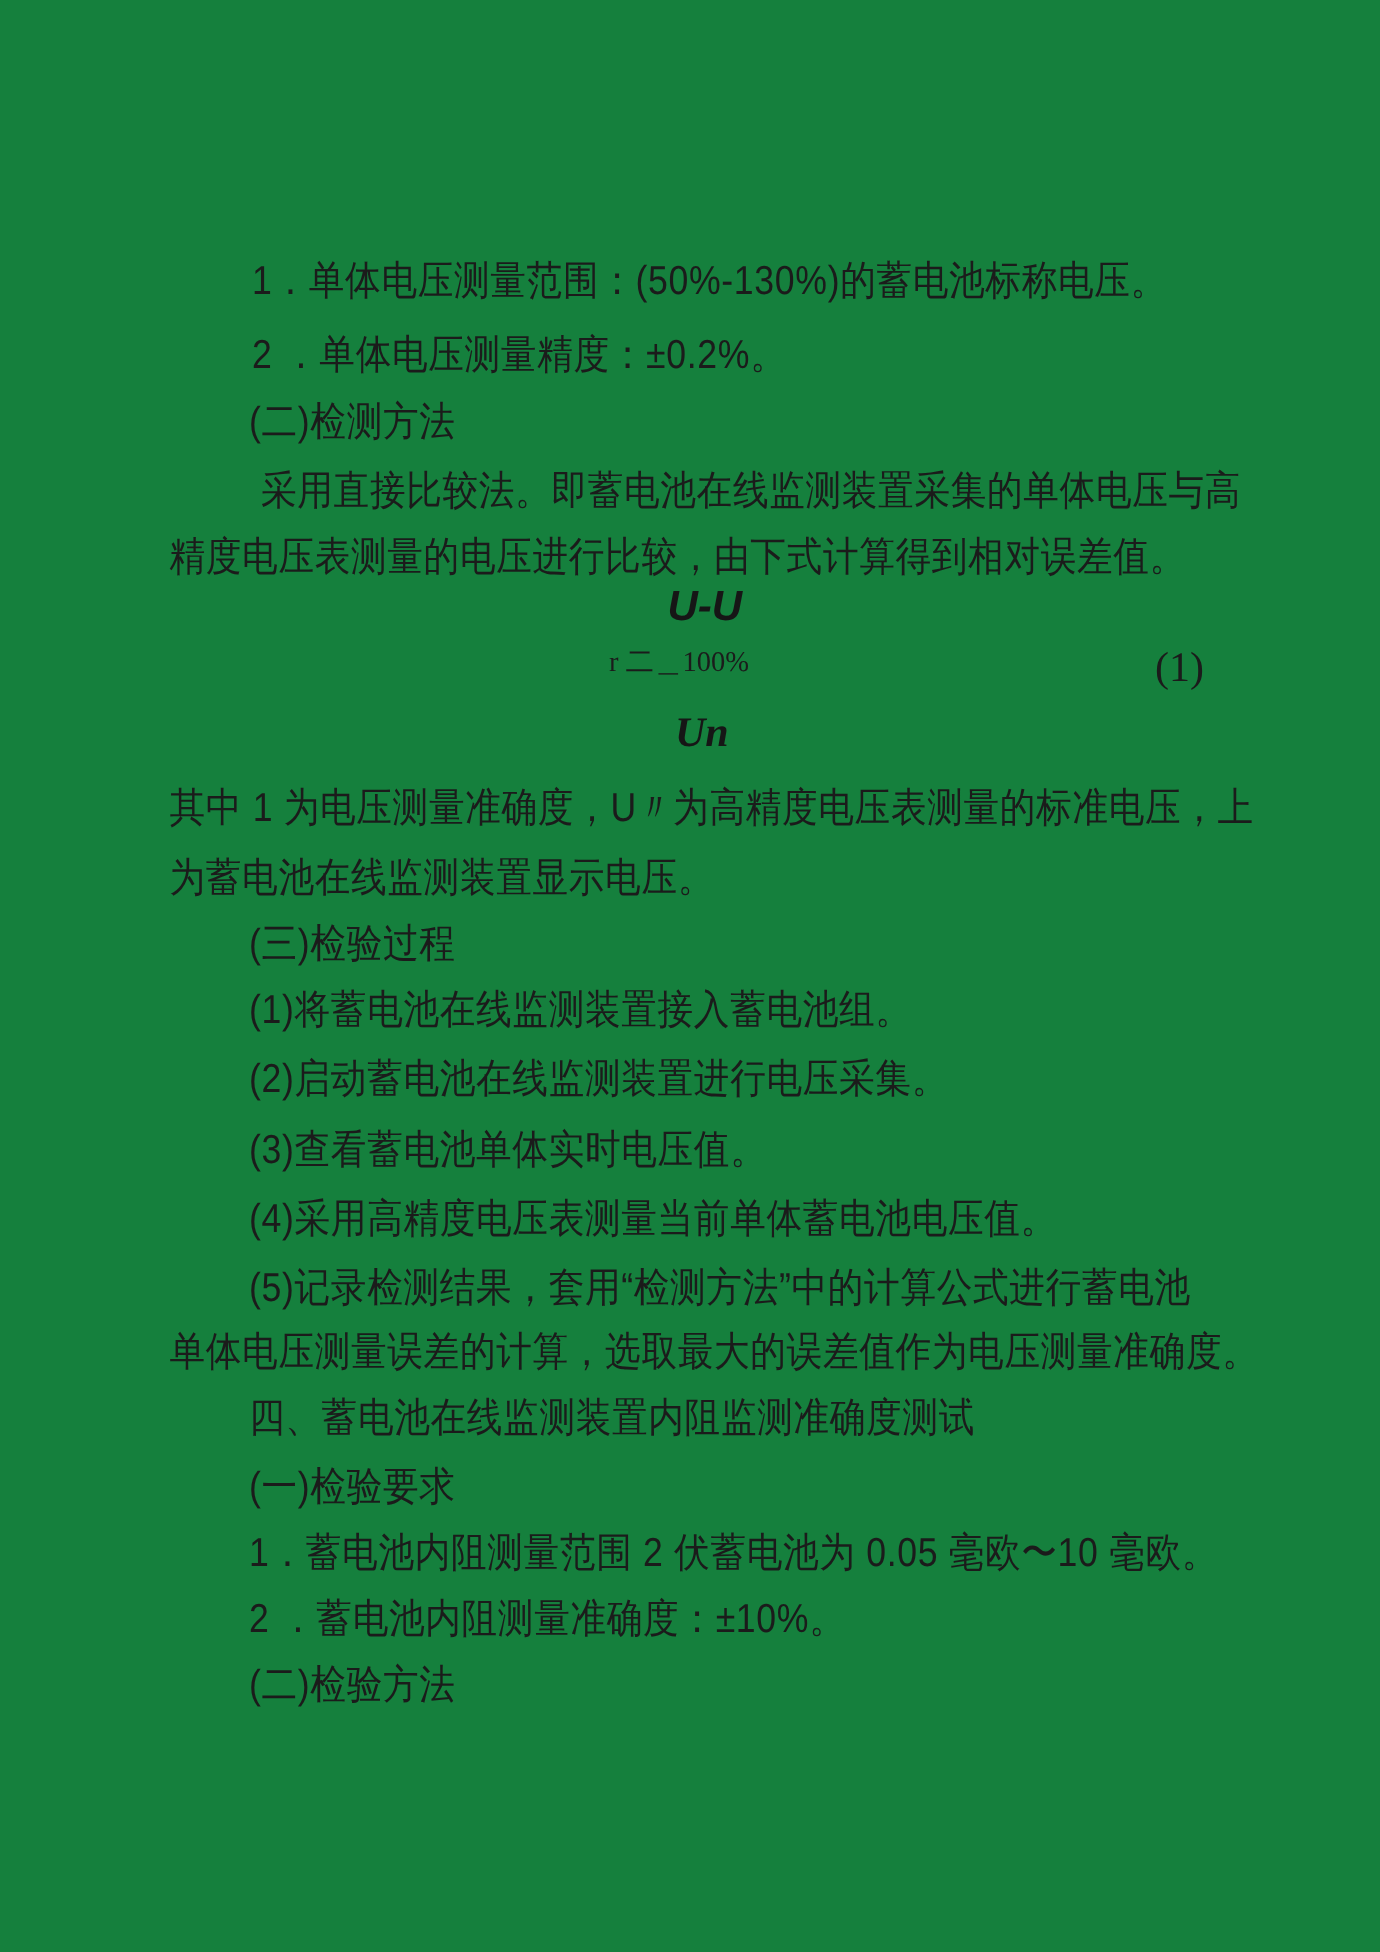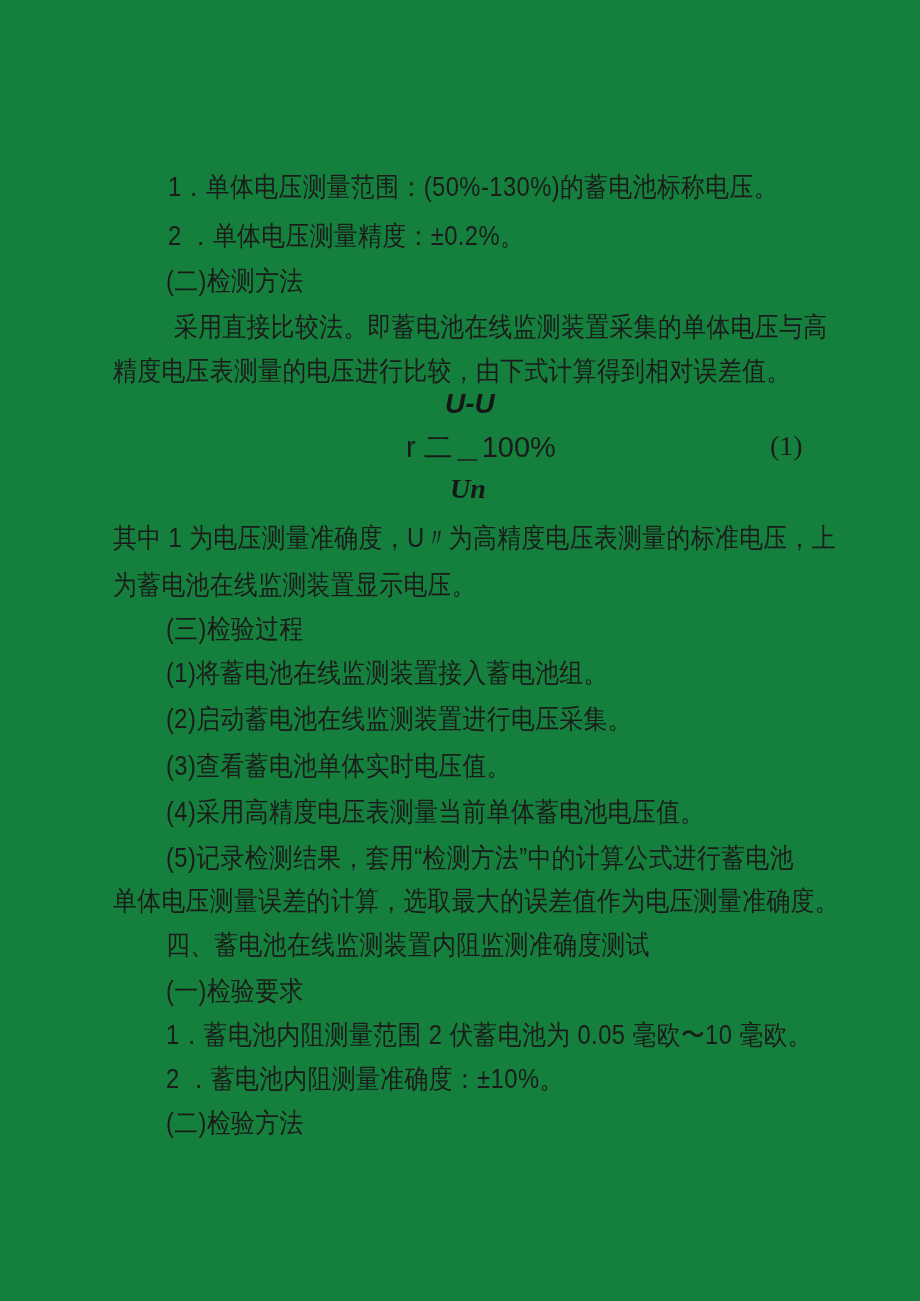--- a/index.html
+++ b/index.html
@@ -29,22 +29,22 @@
     font-size:28px;
     color:#161616;
     white-space:pre;
     text-align:center;
   }
   .f-num{left:445px;top:388px;}
   .f-den{left:450px;top:473px;font-family:Liberation Serif, serif;}
   .f-main{
     position:absolute;
     left:406px;top:428px;
-    font-family:Liberation Sans, sans-serif;
-    font-size:29px;
+    font-family:Liberation Serif, serif;
+    font-size:19px;
     color:#1b1b1b;
     white-space:pre;
   }
   .f-eqno{
     position:absolute;
     left:770px;top:430px;
     font-family:"Liberation Serif",serif;
     font-size:28px;
     color:#1b1b1b;
     white-space:pre;

